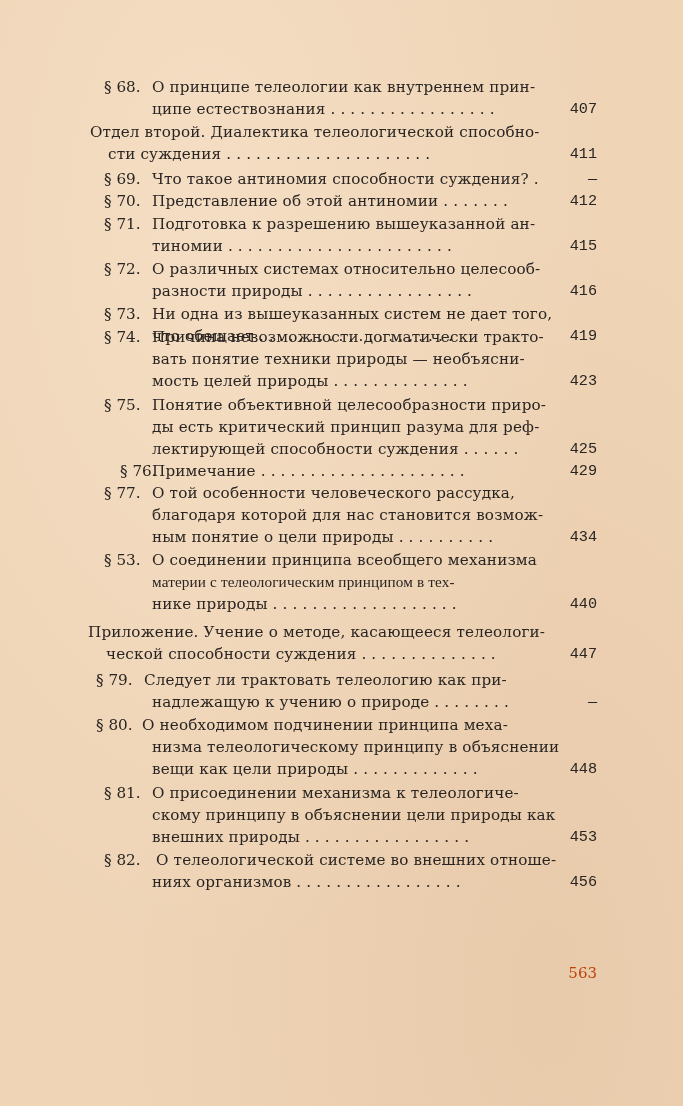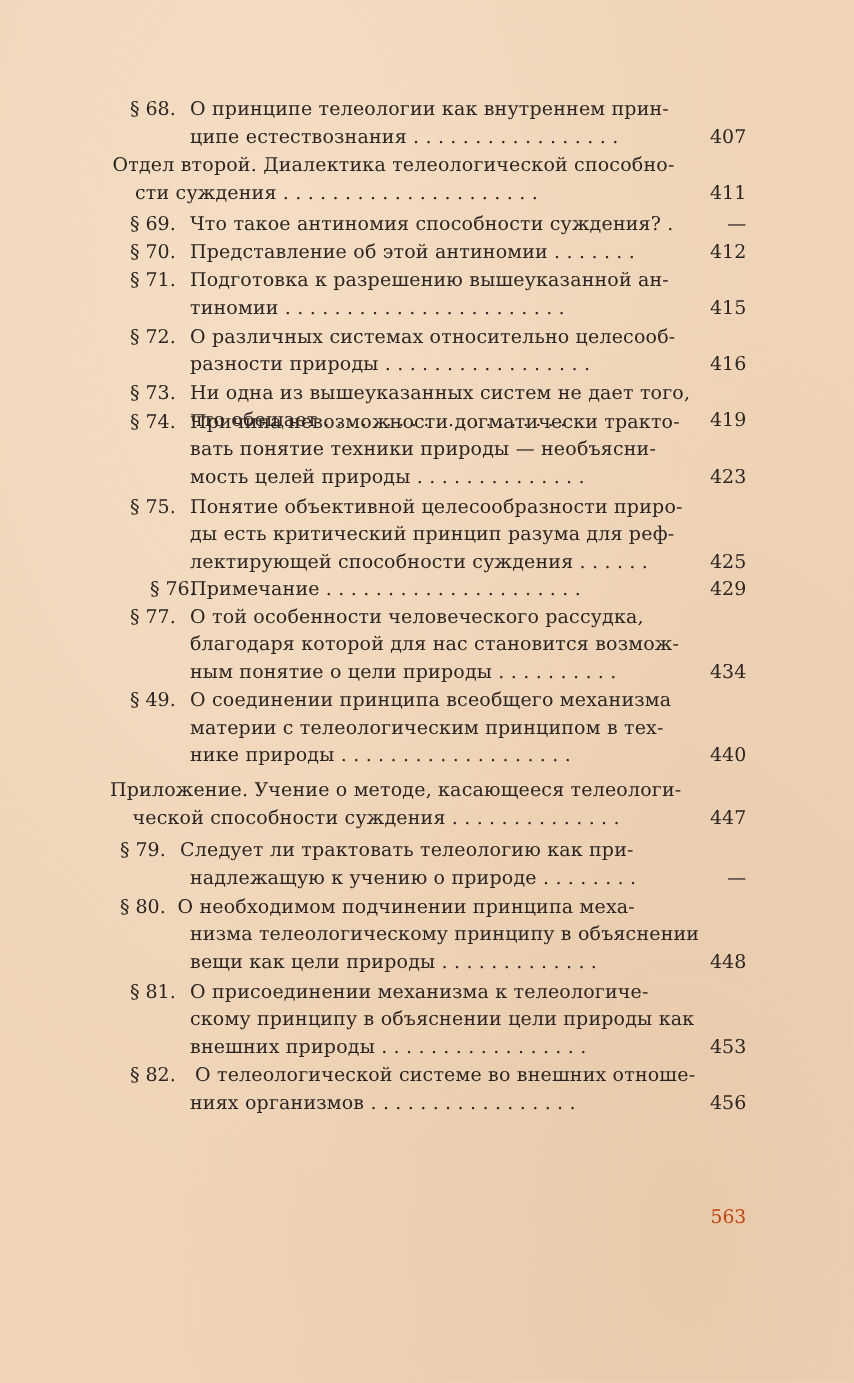--- a/index.html
+++ b/index.html
@@ -44,20 +44,21 @@
     line-height: 22px;
     white-space: nowrap;
   }
   .page-ref {
     position: absolute;
     right: 86px;
     font-size: 15.2px;
     line-height: 22px;
     text-align: right;
     width: 50px;
+    font-family: Liberation Mono, monospace;
   }
   .folio {
     position: absolute;
     right: 86px;
     top: 962px;
     font-size: 15px;
     line-height: 22px;
     color: #c2410c;
   }
 </style>
@@ -137,23 +138,23 @@
 
   <div class="entry">
     <span class="num" style="left:104px; top:482px;">§ 77.</span>
     <span class="line" style="left:152px; top:482px;">О той особенности человеческого рассудка,</span>
     <span class="line" style="left:152px; top:504px;">благодаря которой для нас становится возмож-</span>
     <span class="line" style="left:152px; top:526px;">ным понятие о цели природы . . . . . . . . . .</span>
     <span class="page-ref" style="top:526px;">434</span>
   </div>
 
   <div class="entry">
-    <span class="num" style="left:104px; top:549px;">§ 49.</span>
+    <span class="num" style="left:104px; top:549px;">§ 53.</span>
     <span class="line" style="left:152px; top:549px;">О соединении принципа всеобщего механизма</span>
-    <span class="line" style="left:152px; top:571px;">материи с телеологическим принципом в тех-</span>
+    <span class="line" style="left:152px; top:571px;font-family:Liberation Serif, serif;">материи с телеологическим принципом в тех-</span>
     <span class="line" style="left:152px; top:593px;">нике природы . . . . . . . . . . . . . . . . . . .</span>
     <span class="page-ref" style="top:593px;">440</span>
   </div>
 
   <div class="entry">
     <span class="line" style="left:88px; top:621px;">Приложение. Учение о методе, касающееся телеологи-</span>
     <span class="line" style="left:106px; top:643px;">ческой способности суждения . . . . . . . . . . . . . .</span>
     <span class="page-ref" style="top:643px;text-align:right;">447</span>
   </div>
 

